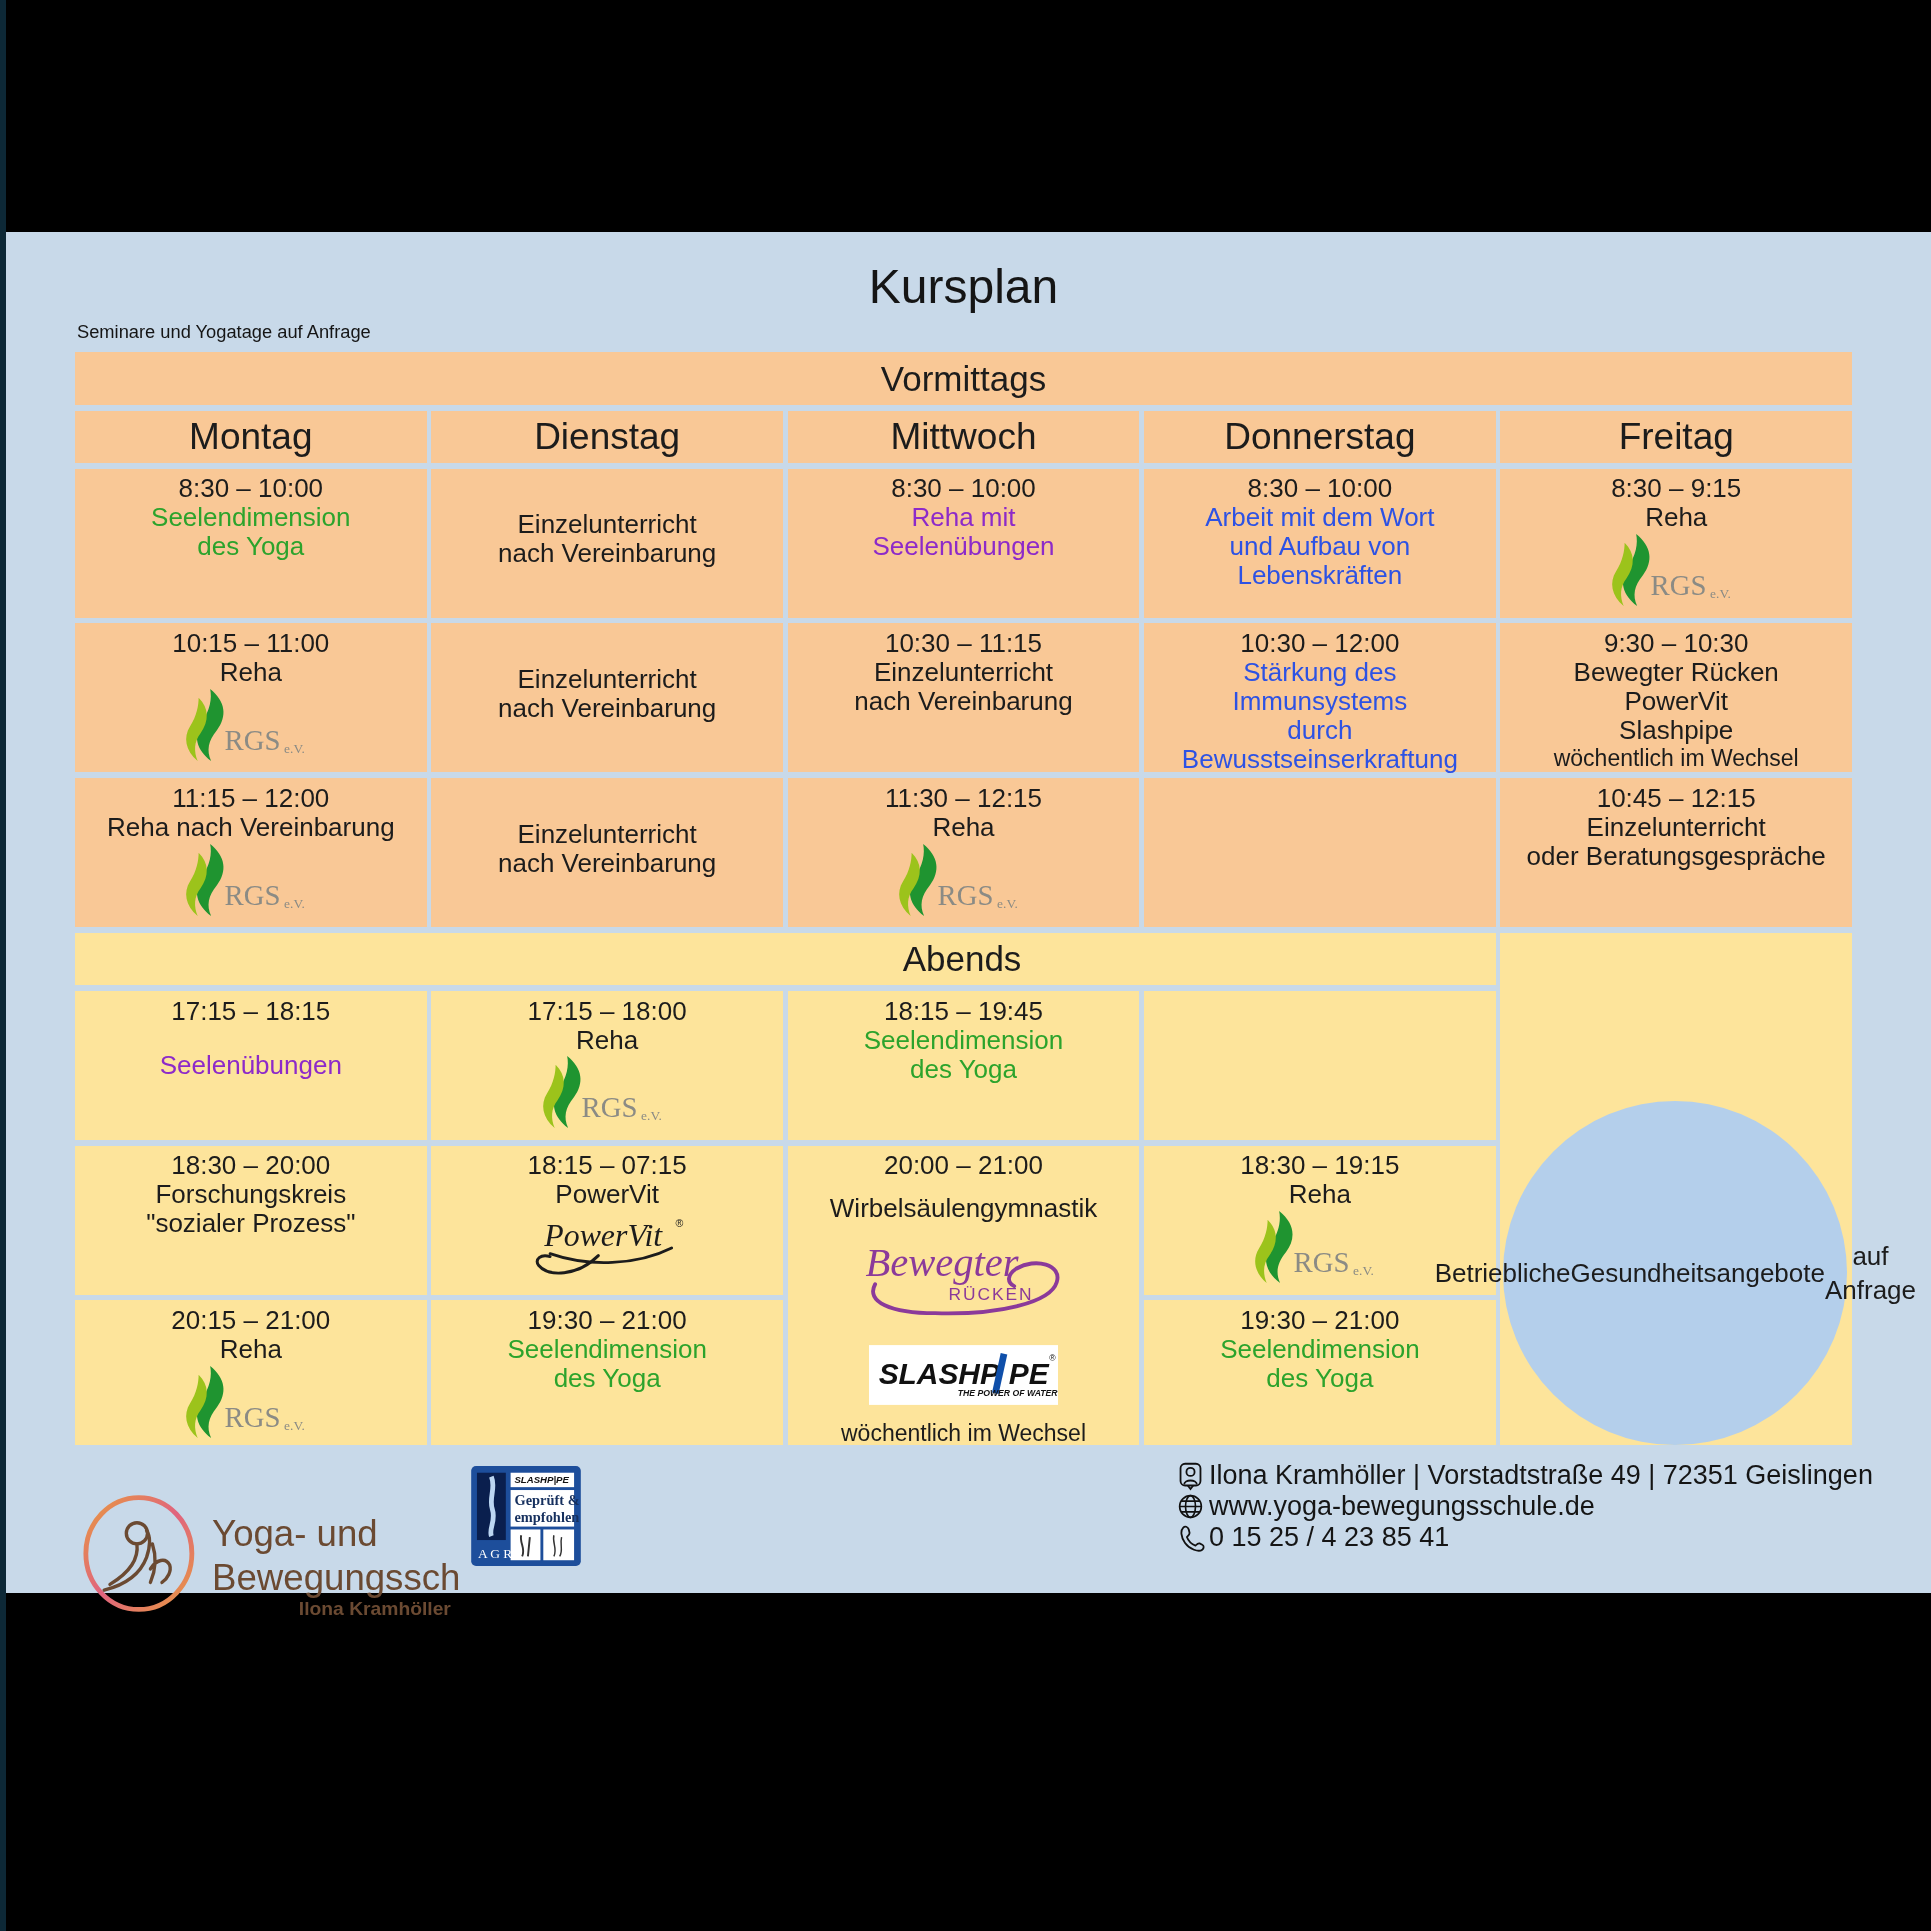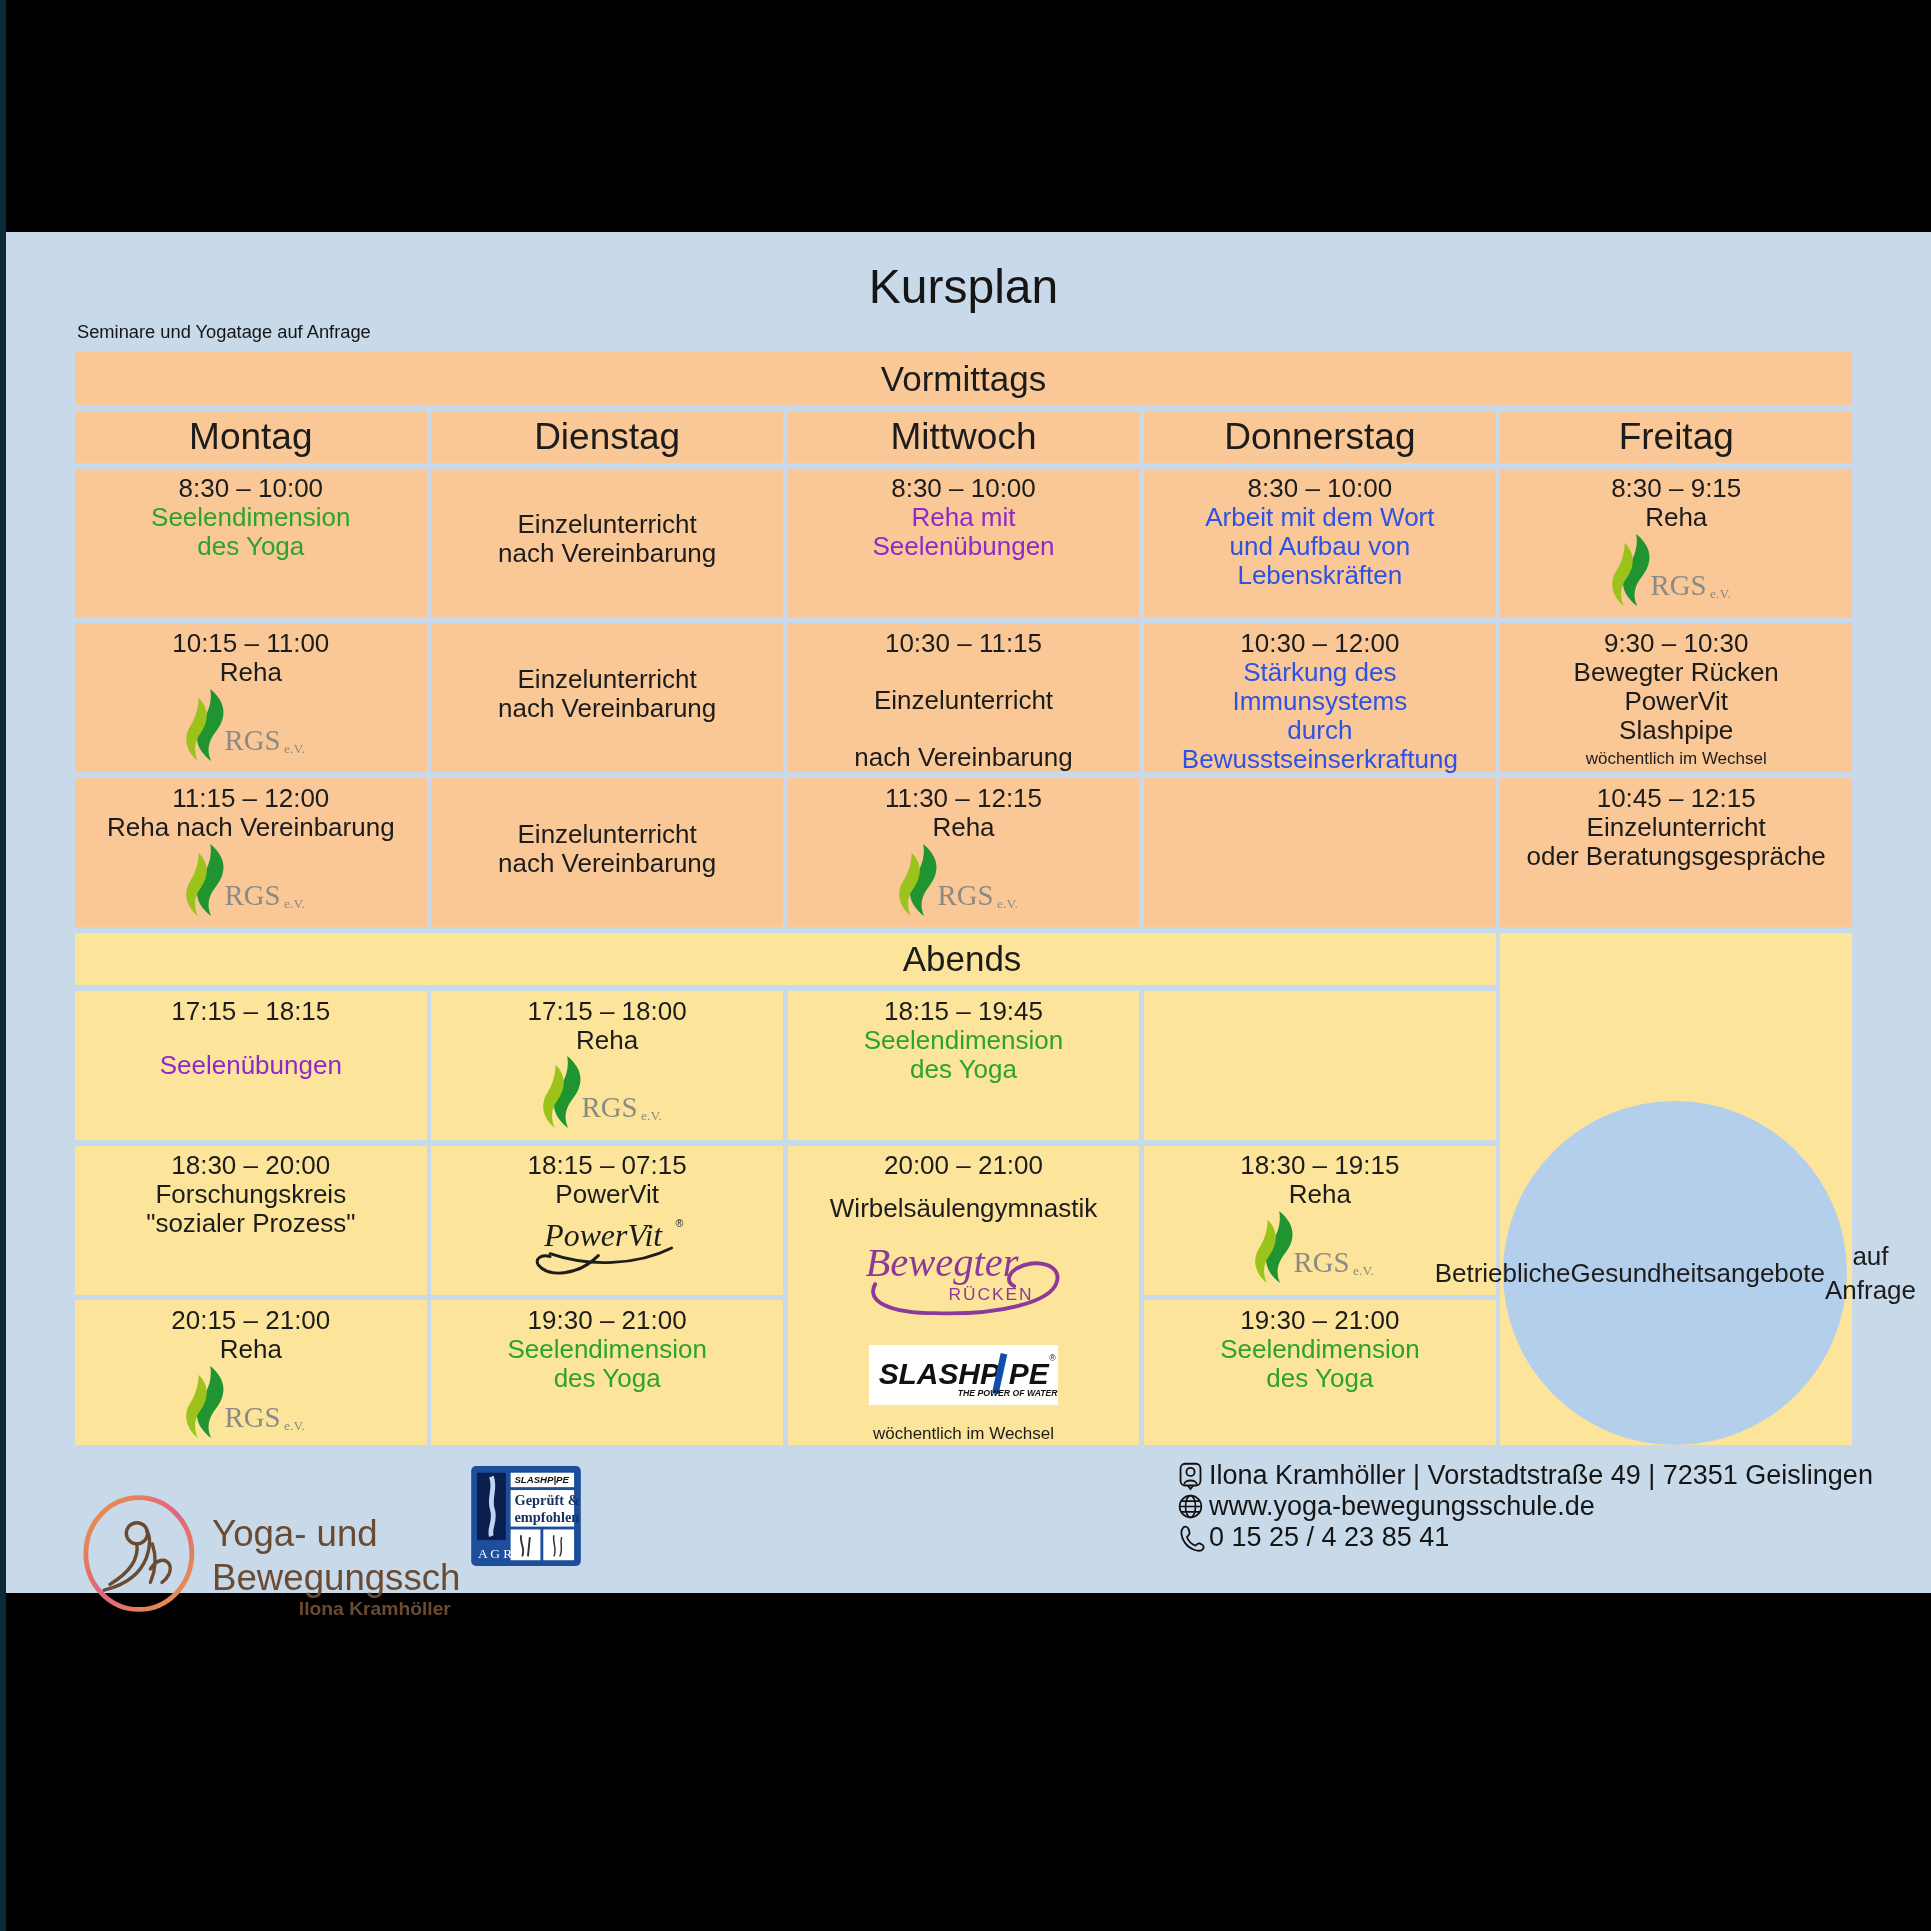--- a/index.html
+++ b/index.html
@@ -13,21 +13,21 @@
         grid-template-rows:53px 52px 149px 149px 149px 52px 149px 149px 145px;
         column-gap:4.8px;row-gap:5.8px;}
   .band{display:flex;align-items:center;justify-content:center;font-size:35px;color:#1c1c1c;position:relative;}
   .band .band-label{white-space:nowrap;}
   .band .band-label.offset{position:absolute;left:887px;transform:translateX(-50%);top:50%;margin-top:-21px;line-height:42px;}
   .day{display:flex;align-items:center;justify-content:center;font-size:37px;color:#1c1c1c;}
   .cell{display:flex;flex-direction:column;align-items:center;padding-top:5.8px;font-size:26px;line-height:29px;text-align:center;color:#1c1c1c;box-sizing:border-box;}
   .cell.centered{justify-content:center;padding-top:0;padding-bottom:7.7px;}
   .cell .line{white-space:nowrap;}
   .cell .spacer{height:25px;}
-  .cell .foot{font-size:17px;line-height:23px;margin-top:1.9px;}
+  .cell .foot{font-size:23px;line-height:23px;margin-top:1.9px;}
   .cell .logo-wrap{margin-top:1.9px;}
   .fblock{position:relative;}
   .fcircle{position:absolute;left:2.9px;bottom:0;width:344px;height:344px;border-radius:50%;
            display:flex;flex-direction:row;align-items:center;justify-content:center;
            font-size:26px;line-height:34px;color:#1c1c1c;text-align:center;}
   .footer-school{position:absolute;left:75px;top:1488px;}
   .footer-agr{position:absolute;left:471px;top:1466px;}
   .contact{position:absolute;left:1176px;top:1460px;}
   .contact-row{display:flex;align-items:center;height:31px;margin-bottom:0px;}
   .contact-row .cicon{width:33px;display:flex;align-items:center;}
@@ -91,21 +91,21 @@
     <path d="M33,0 C49,13 51,28 40,43 C31,54 29,64 34,75 C19,64 15,49 24,35 C33,22 35,10 33,0 Z" fill="#1f9430"></path>
     <path d="M21,9 C32,20 32,33 23,46 C16,55 16,65 20,75 C7,64 5,50 12,39 C19,28 21,17 21,9 Z" fill="#9cc31b"></path>
     <text x="48" y="64" font-family="'Liberation Serif',serif" font-size="30" fill="#8b8b85">RGS</text>
     <text x="110" y="67" font-family="'Liberation Serif',serif" font-size="14" fill="#8b8b85">e.V.</text>
   </svg></div>
     </div>
     <div class="cell centered" style="background: rgb(249, 200, 150); grid-area: 4 / 2;">
       <div class="line" style="color: rgb(28, 28, 28);">Einzelunterricht</div>
       <div class="line" style="color: rgb(28, 28, 28);">nach Vereinbarung</div>
     </div>
-    <div class="cell" style="background: rgb(249, 200, 150); grid-area: 4 / 3; gap: 28px;">
+    <div class="cell" style="background: rgb(249, 200, 150); grid-area: 4 / 3;">
       <div class="line" style="color: rgb(28, 28, 28);">10:30 – 11:15</div>
       <div class="line" style="color: rgb(28, 28, 28);">Einzelunterricht</div>
       <div class="line" style="color: rgb(28, 28, 28);">nach Vereinbarung</div>
     </div>
     <div class="cell" style="background: rgb(249, 200, 150); grid-area: 4 / 4;">
       <div class="line" style="color: rgb(28, 28, 28);">10:30 – 12:00</div>
       <div class="line" style="color: rgb(45, 82, 228);">Stärkung des</div>
       <div class="line" style="color: rgb(45, 82, 228);">Immunsystems</div>
       <div class="line" style="color: rgb(45, 82, 228);">durch</div>
       <div class="line" style="color: rgb(45, 82, 228);">Bewusstseinserkraftung</div>

